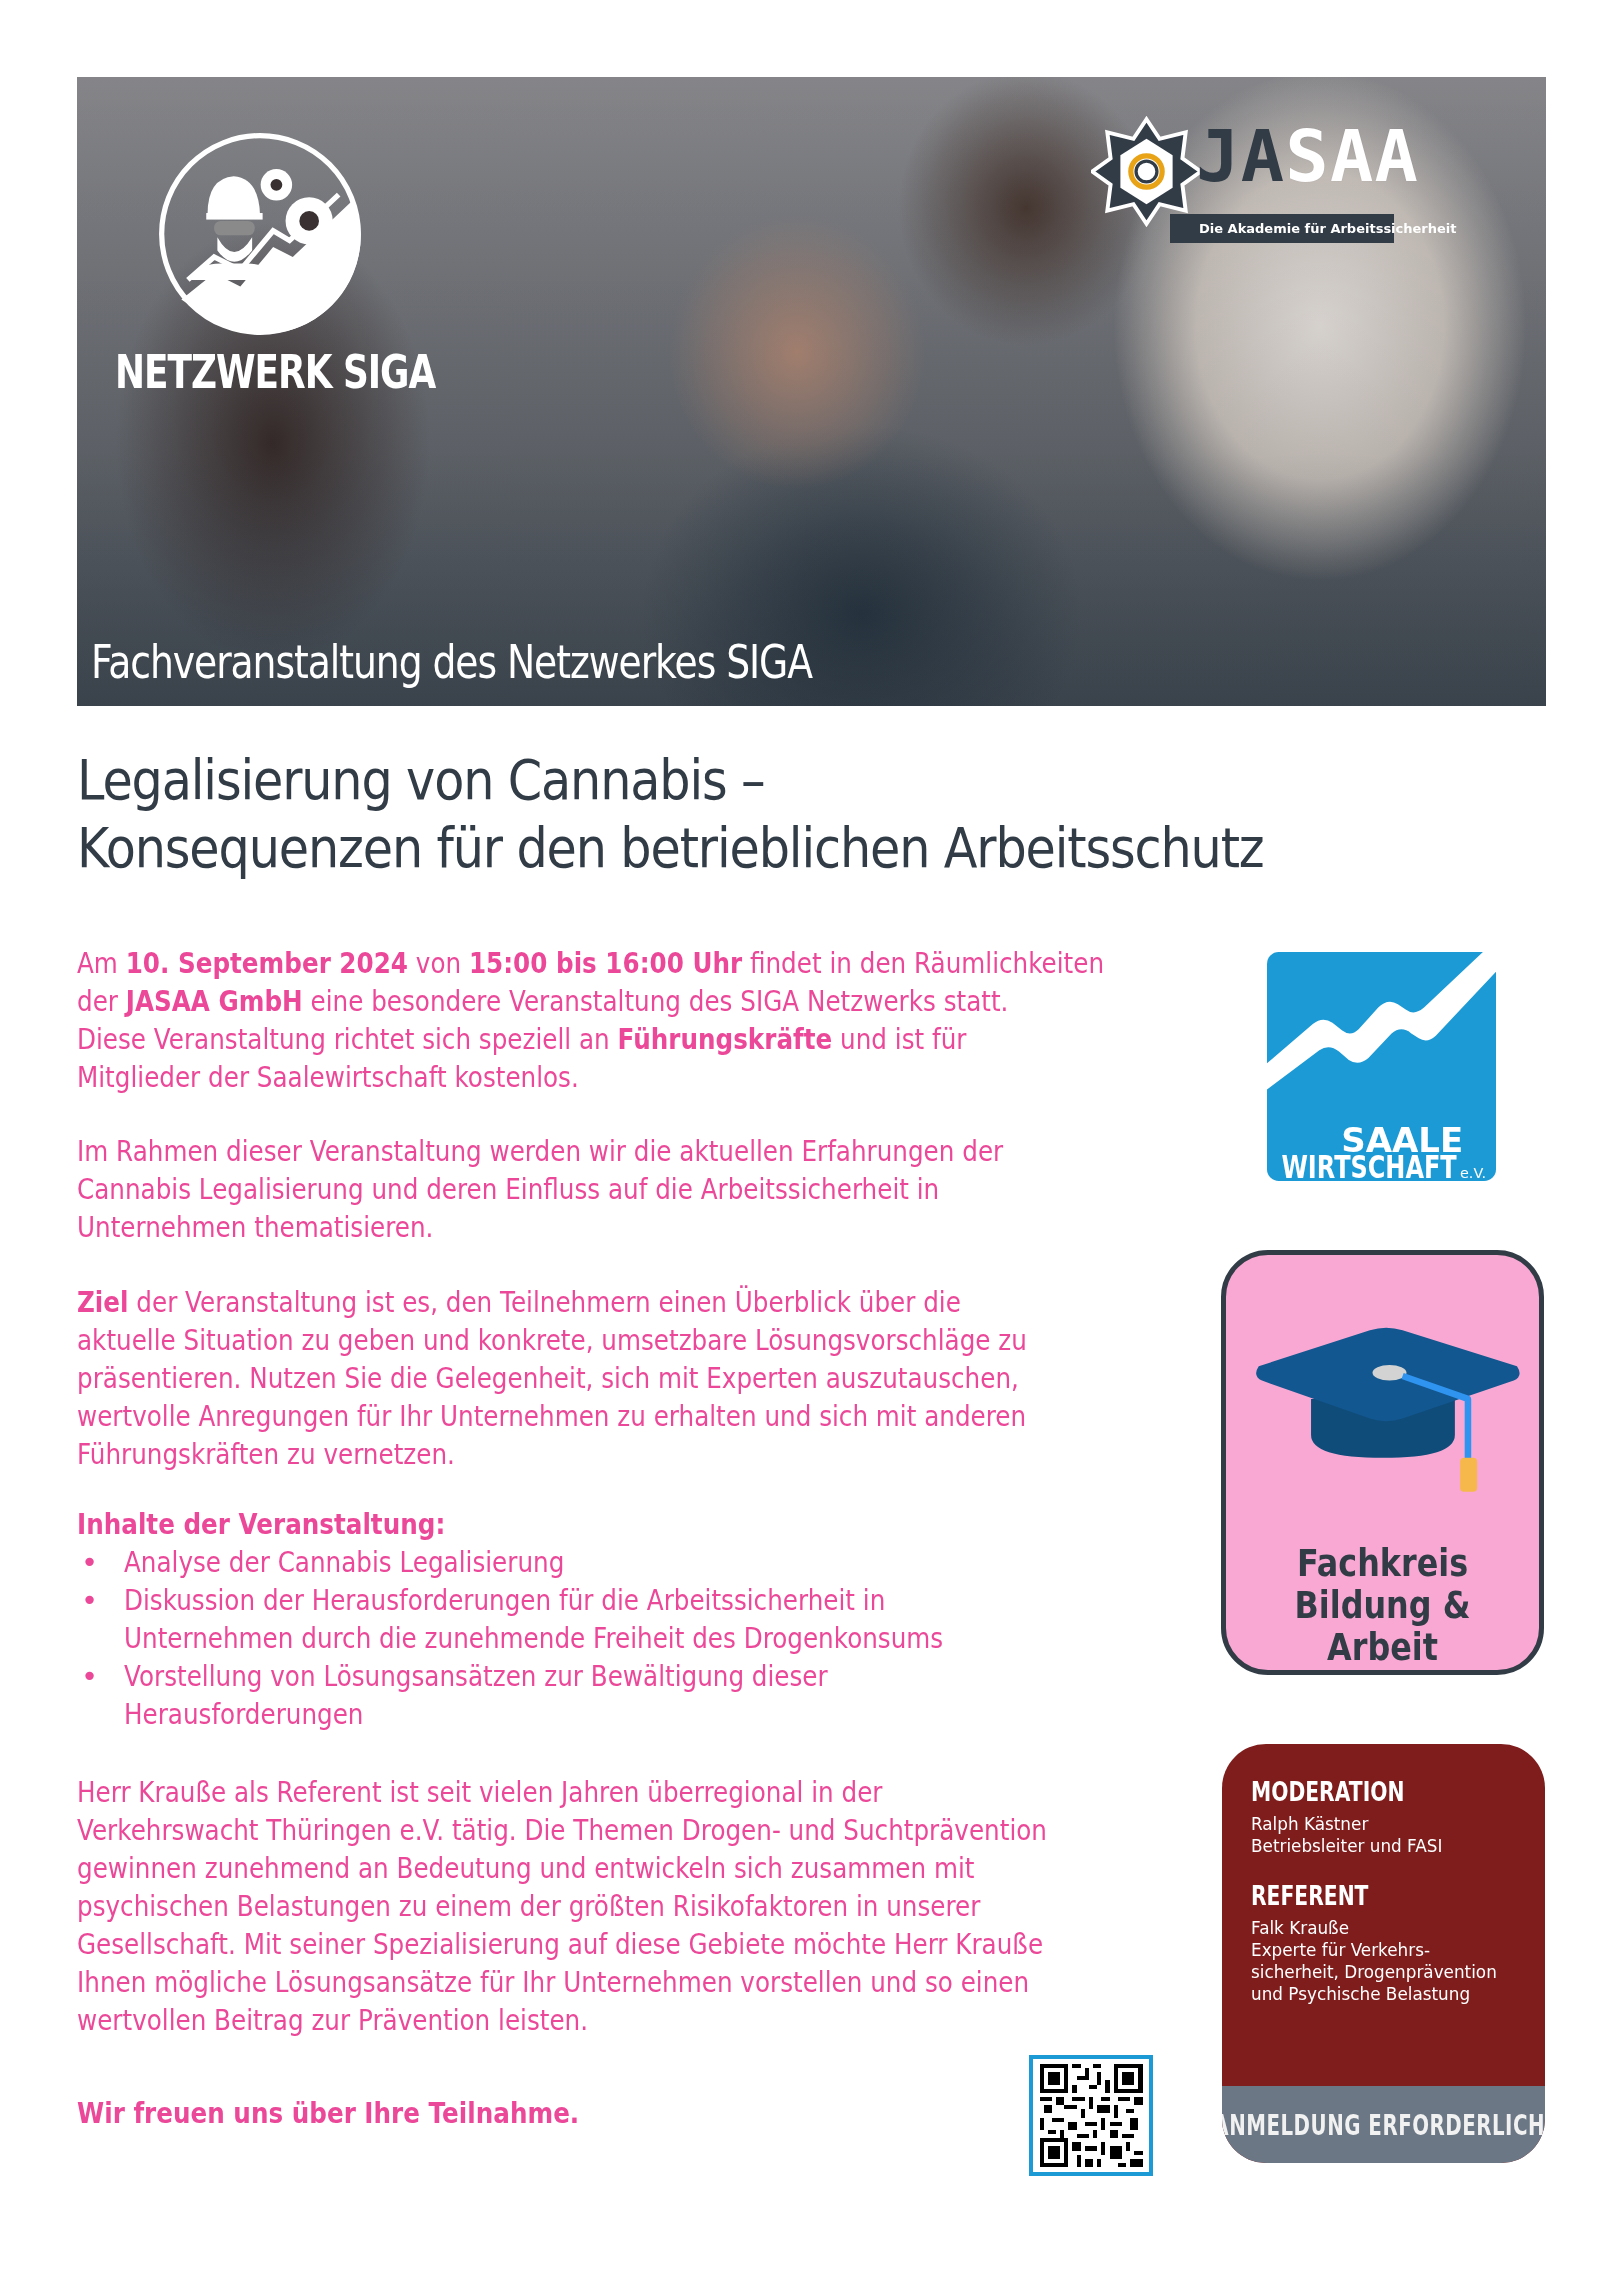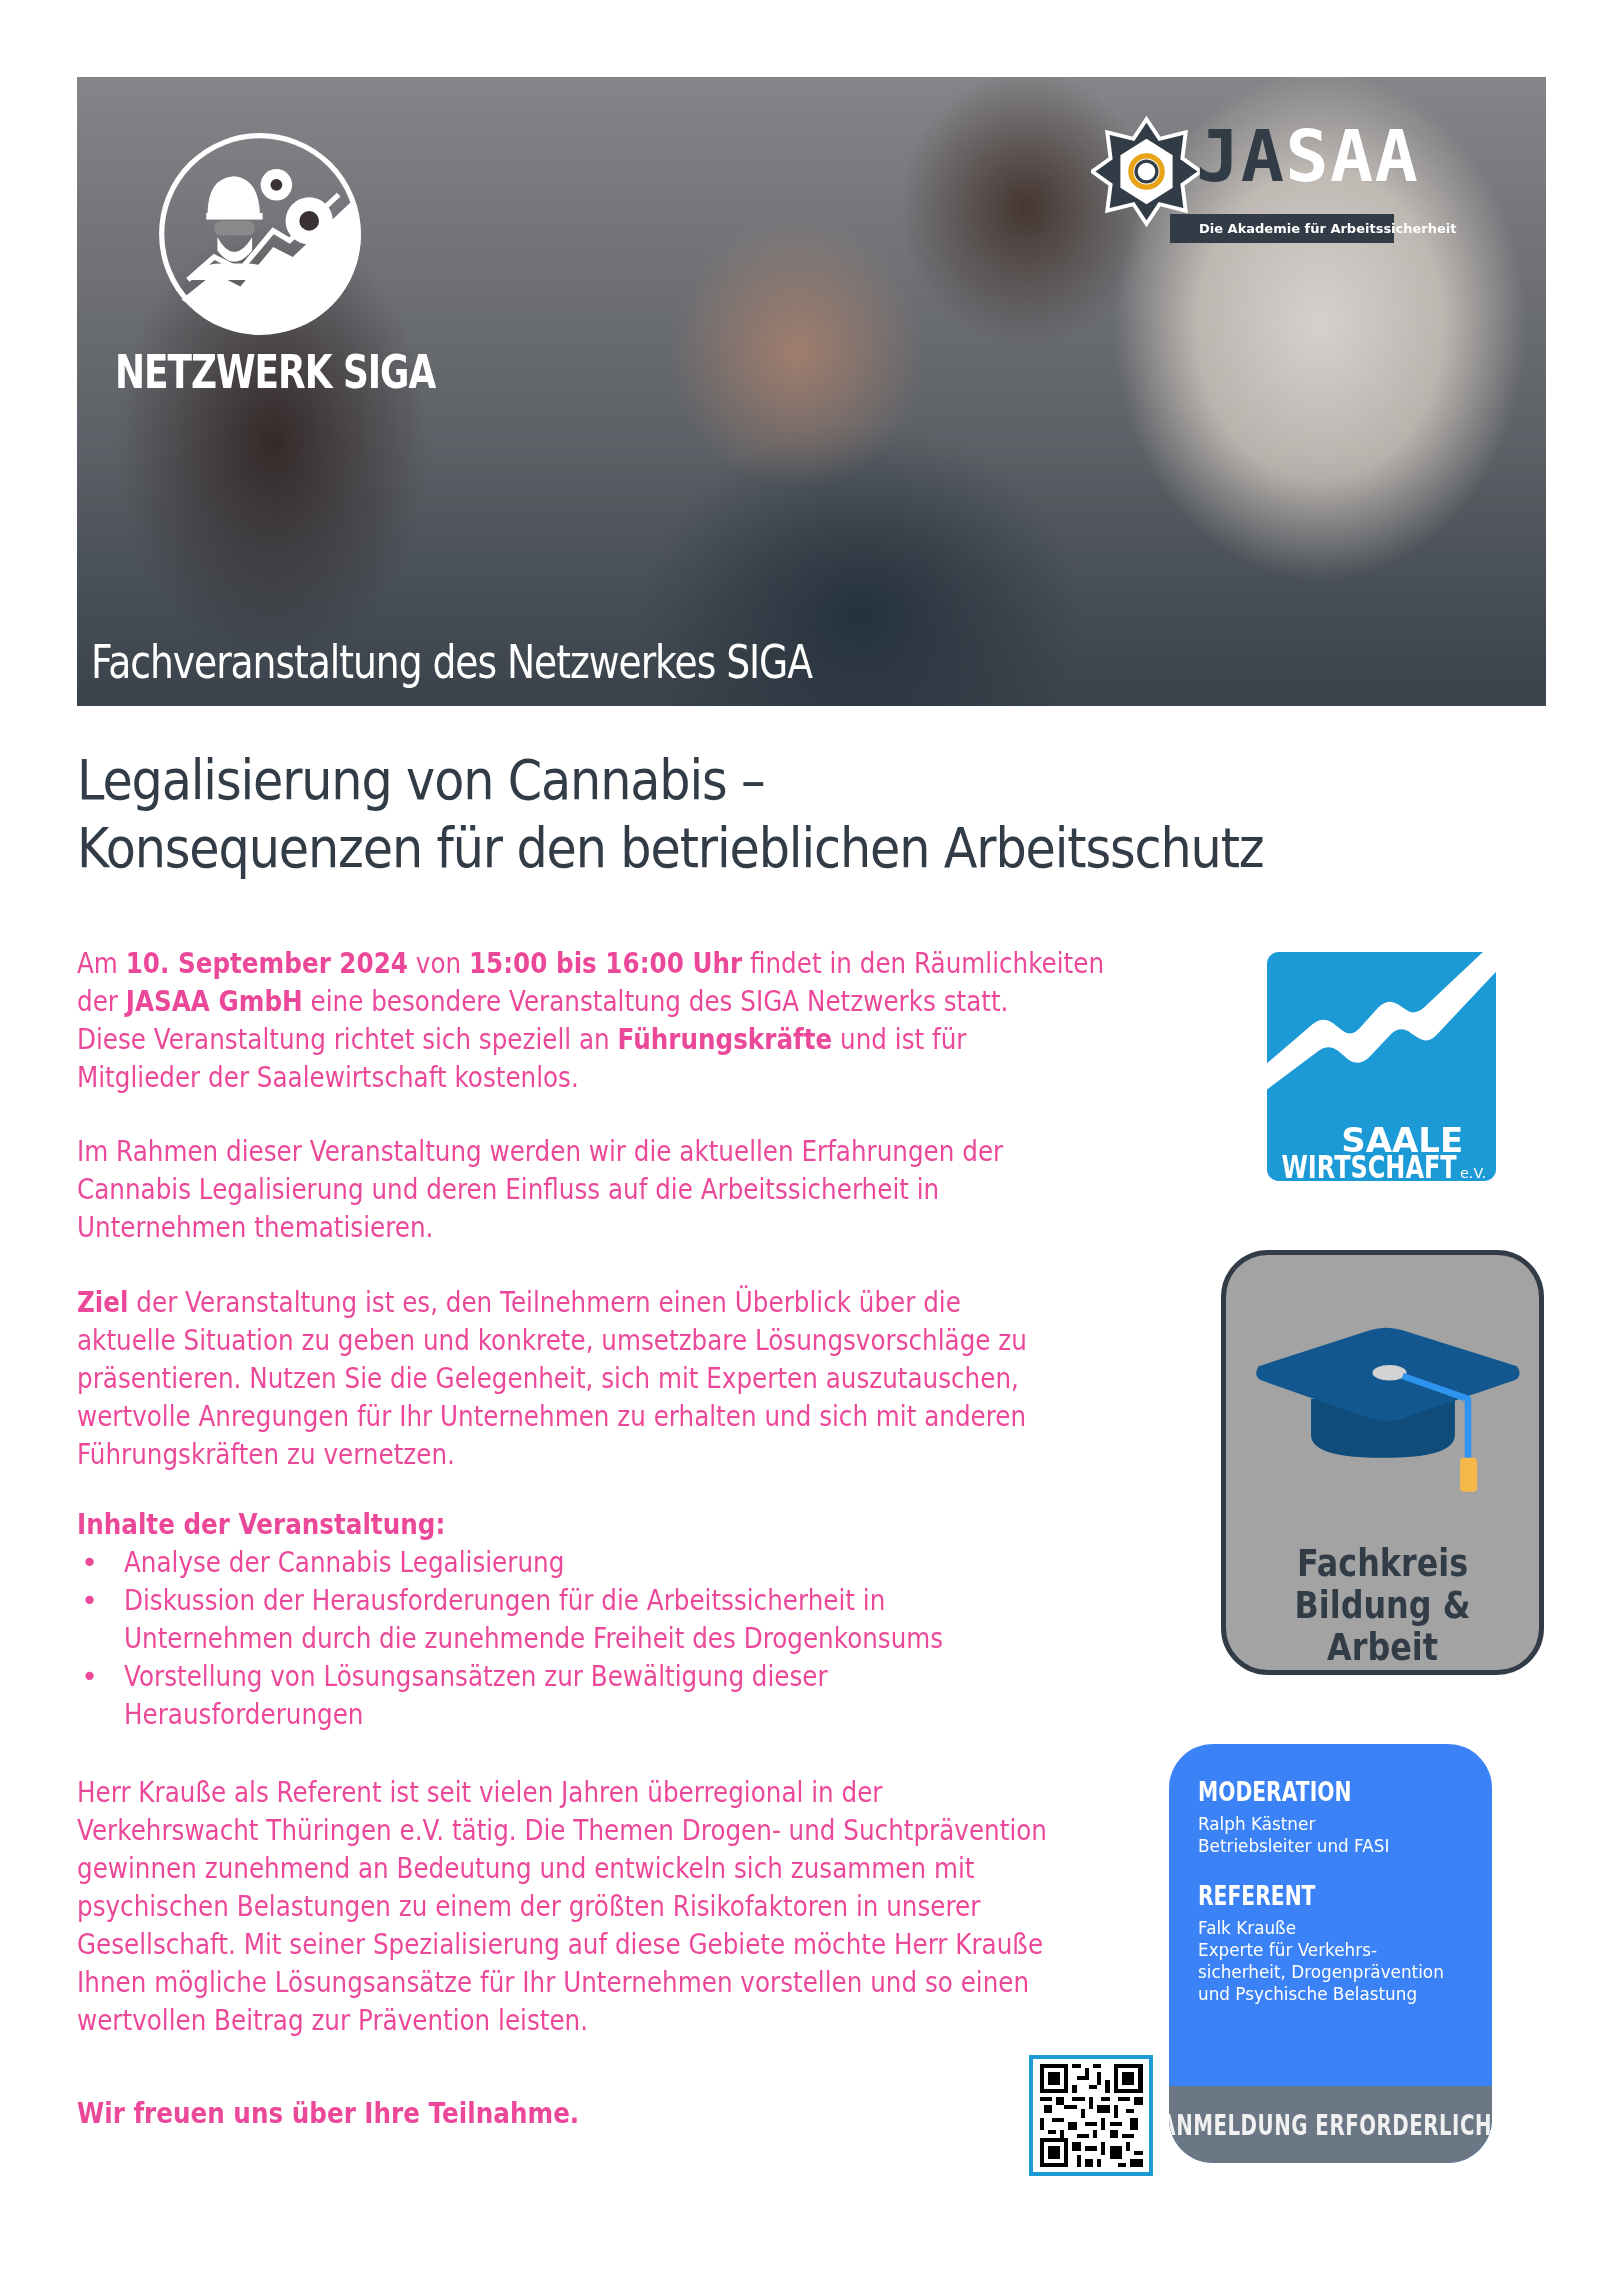--- a/index.html
+++ b/index.html
@@ -69,32 +69,32 @@
   .p6 { top: 2094px; }
 
   .bullets { list-style: none; }
   .bullets li { position: relative; padding-left: 47px; }
   .bullets li::before { content: "•"; position: absolute; left: 3.9px; top: 0; }
 
   
   .saale-logo { position: absolute; left: 1267px; top: 952px; width: 229px; height: 229px; }
   .fachkreis-card {
     position: absolute; left: 1221px; top: 1250px; width: 323px; height: 425px;
-    border: 5.9px solid #323c47; border-radius: 47px; background: #a3a3a3;
+    border: 5.9px solid #323c47; border-radius: 47px; background: #f9a8d4;
   }
   .cap-icon { position: absolute; left: 26px; top: 72px; width: 275px; height: 170px; }
   .fachkreis-text {
     position: absolute; left: 0; right: 0; top: 288px; text-align: center; color: #323c47;
     font-family: "DejaVu Sans", sans-serif; font-weight: bold; font-size: 37px; line-height: 42px;
   }
   .fachkreis-text div { display: inline-block; transform: scaleX(0.86); }
 
   .speaker-card {
-    position: absolute; left: 1169px; top: 1744px; width: 323px; height: 419px;
-    border-radius: 44px; overflow: hidden; background: #3b82f6; color: #ffffff; padding-left: 40px;
+    position: absolute; left: 1222px; top: 1744px; width: 323px; height: 419px;
+    border-radius: 44px; overflow: hidden; background: #7f1d1d; color: #ffffff; padding-left: 40px;
   }
   .speaker-inner { position: absolute; left: 29.4px; top: 33px; font-family: "DejaVu Sans", sans-serif; }
   .sp-head { font-weight: bold; font-size: 26px; line-height: 31px; letter-spacing: 0px; transform: scaleX(0.78); transform-origin: left center; white-space: nowrap; }
   .sp-line { font-size: 18.3px; line-height: 22px; white-space: nowrap; transform: scaleX(0.92); transform-origin: left center; }
   .sp-gap { height: 23.6px; }
   .sp-footer {
     position: absolute; left: 0; right: 0; bottom: 0; height: 77px; background: #6b7784;
     display: flex; align-items: center; justify-content: center;
   }
   .sp-footer span {

